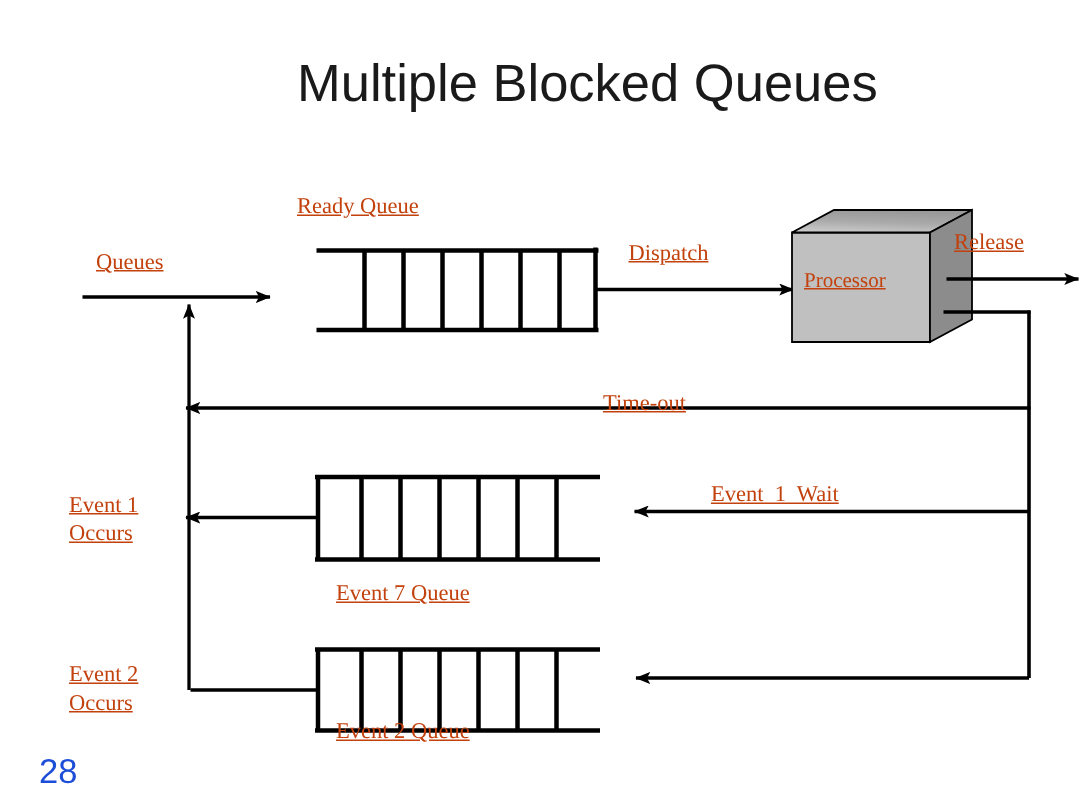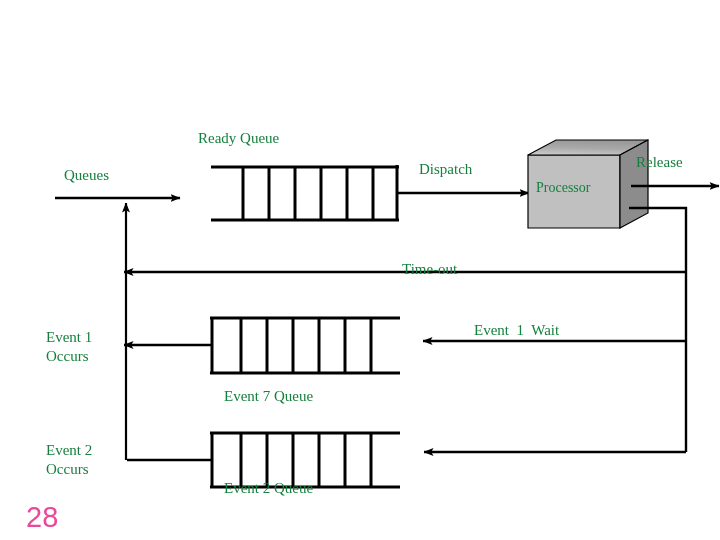--- a/index.html
+++ b/index.html
@@ -31,43 +31,44 @@
     font-size: 35px;
     line-height: 40px;
     color: #1a1a1a;
     font-weight: 400;
     letter-spacing: 0px;
   }
   .lbl {
     position: absolute;
     font-family: "Liberation Serif", serif;
     font-size: 15px;
-    color: #15803d;
+    color: #c2410c;
     white-space: pre;
     line-height: 19px;
+    text-decoration: underline;
   }
   .lbl-ready-queue { left: 198px; top: 129px; }
   .lbl-admit       { left: 64px;  top: 166px; }
   .lbl-dispatch    { left: 419px; top: 160px; }
   .lbl-release     { left: 636px; top: 153px; }
   .lbl-processor   { left: 536px; top: 178px; font-size: 14px; }
   .lbl-timeout     { left: 402px; top: 260px; }
   .lbl-event1occ   { left: 46px;  top: 328px; }
   .lbl-event2occ   { left: 46px;  top: 441px; }
   .lbl-event1wait  { left: 474px; top: 321px; }
   .lbl-event2wait  { left: 474px; top: 435px; }
   .lbl-event1queue { left: 224px; top: 387px; }
   .lbl-event2queue { left: 224px; top: 479px; }
   .slide-number {
     position: absolute;
     left: 26px;
     top: 501px;
     font-family: "Liberation Sans", sans-serif;
-    font-size: 29px;
-    color: #ec4899;
+    font-size: 23px;
+    color: #1d4ed8;
   }
 </style>
 </head>
 <body>
 
 <div id="slide">
 
   <svg id="diagram-svg" viewBox="0 0 720 540">
     <defs>
       <marker id="ah-r" markerWidth="10" markerHeight="8" refX="9.5" refY="4" orient="auto" markerUnits="userSpaceOnUse">
@@ -163,20 +164,21 @@
 
     <g>
       <polyline points="211,460 127,460" fill="none" stroke="#000" stroke-width="2.4"></polyline>
     </g>
 
     <g>
       <polyline points="686,452 424,452" fill="none" stroke="#000" stroke-width="2.4" marker-end="url(#ah-l)"></polyline>
     </g>
   </svg>
 
+  <div class="title">Multiple Blocked Queues</div>
 
   <div class="lbl lbl-ready-queue">Ready Queue</div>
   <div class="lbl lbl-admit">Queues</div>
   <div class="lbl lbl-dispatch">Dispatch</div>
   <div class="lbl lbl-release">Release</div>
   <div class="lbl lbl-processor">Processor</div>
   <div class="lbl lbl-timeout">Time-out</div>
   <div class="lbl lbl-event1occ">Event 1
 Occurs</div>
   <div class="lbl lbl-event2occ">Event 2

